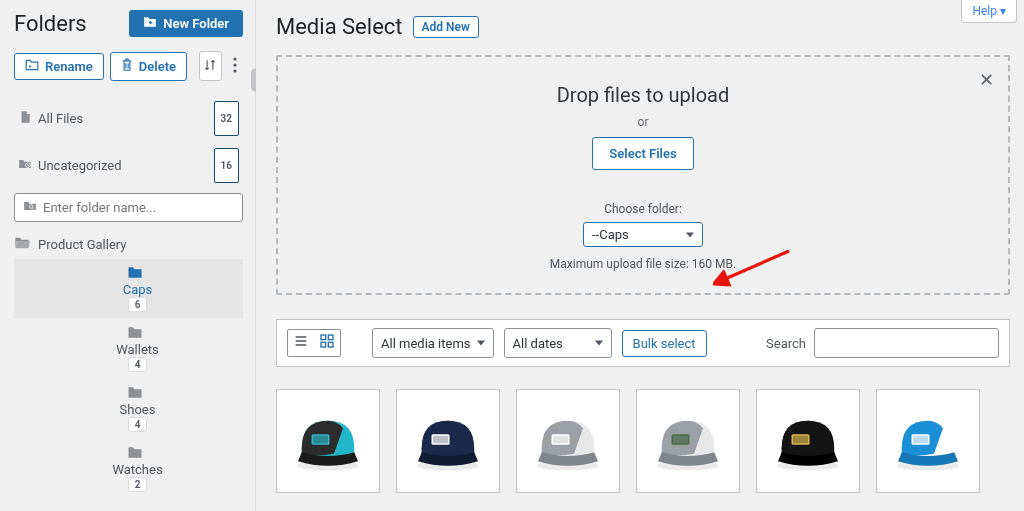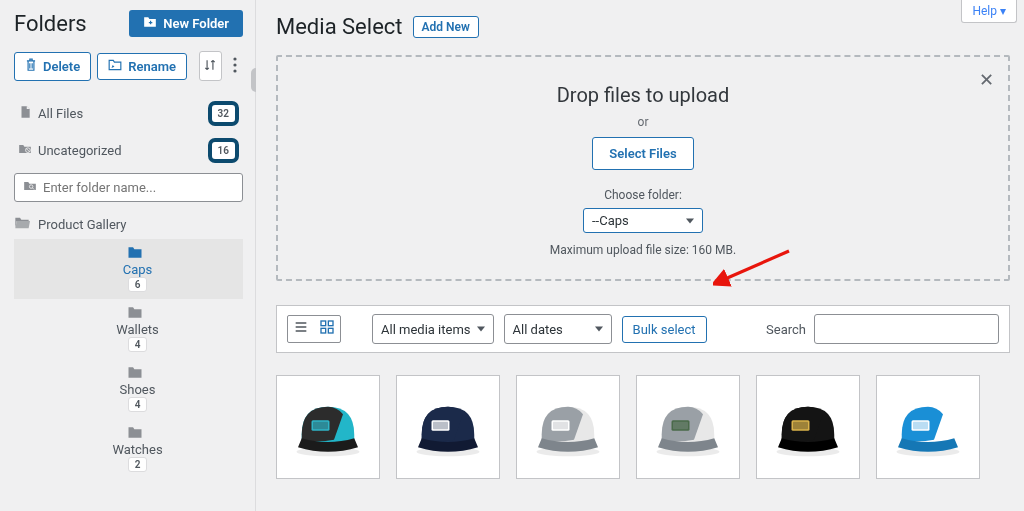--- a/index.html
+++ b/index.html
@@ -9,21 +9,21 @@
   .sidebar-handle { position: absolute; right: -6px; top: 68px; width: 10px; height: 24px; background: #c3c4c7; border-radius: 10px; }
   .side-head { display: flex; justify-content: space-between; align-items: center; margin-bottom: 14px; }
   .side-title { font-size: 22px; font-weight: 400; color: #1d2327; }
   .new-folder-btn { background: #2271b1; color: #fff; border: none; border-radius: 3px; padding: 6px 14px; font-size: 13px; font-weight: 600; display: flex; align-items: center; gap: 6px; cursor: pointer; }
   .actions-row { display: flex; gap: 6px; align-items: center; margin-bottom: 14px; }
   .outline-btn { background: #fff; color: #2271b1; border: 1px solid #2271b1; border-radius: 3px; padding: 5px 10px; font-size: 13px; font-weight: 600; display: flex; align-items: center; gap: 6px; cursor: pointer; }
   .tiny-btn { background: #fff; border: 1px solid #c3c4c7; border-radius: 3px; width: 26px; height: 30px; display: flex; align-items: center; justify-content: center; cursor: pointer; color: #50575e; }
   .tree-item { display: flex; align-items: center; padding: 6px 4px; font-size: 13px; color: #50575e; cursor: pointer; }
   .tree-item .icon { width: 20px; color: #8c8f94; }
   .tree-item .lbl { flex: 1; }
-  .tree-item .cnt { background: #fff; border: 4px solid #0c4a6e; border-radius: 7px; font-size: 10px; font-weight: 600; padding: 3px 6px; color: #50575e; }
+  .tree-item .cnt { background: #fff; border: 1px solid #0c4a6e; border-radius: 2px; font-size: 10px; font-weight: 600; padding: 11px 6px; color: #50575e; }
   .search-folder { display: flex; align-items: center; background: #fff; border: 1px solid #8c8f94; border-radius: 3px; padding: 4px 8px; margin: 4px 0 10px 0; }
   .search-folder input { border: none; outline: none; flex: 1; font-size: 13px; color: #50575e; }
   .search-folder .icon { color: #8c8f94; margin-right: 6px; }
   .folder-group-title { display: flex; align-items: center; gap: 8px; font-size: 13px; color: #50575e; padding: 4px 0 6px 0; }
   .child-item { display: flex; align-items: center; padding: 7px 8px 7px 26px; font-size: 13px; color: #50575e; cursor: pointer; flex-direction: column; }
   .child-item .icon { width: 22px; color: #8c8f94; }
   .child-item .lbl { flex: 1; }
   .child-item .cnt { background: transparent; border: 1px solid #dcdcde; border-radius: 3px; font-size: 10px; font-weight: 600; padding: 1px 6px; color: #50575e; background:#fff; }
   .child-item.active { background: #e5e5e5; color: #2271b1; }
   .child-item.active .icon { color: #2271b1; }
@@ -31,21 +31,21 @@
 
   .main { flex: 1; background: #f0f0f1; padding: 8px 14px 10px 20px; position: relative; overflow:hidden; }
   .help-tab { position: absolute; top: 0; right: 7px; background: #fff; border: 1px solid #c3c4c7; border-top:none; border-radius: 0 0 3px 3px; padding: 4px 10px; font-size: 12px; color: #3b82f6; cursor:pointer;}
   .main-head { display: flex; align-items: center; gap: 10px; margin: 6px 0 16px 0; }
   .main-title { font-size: 22px; font-weight: 400; color: #1d2327; }
   .add-new-btn { background: #fff; color: #2271b1; border: 1px solid #2271b1; border-radius: 3px; padding: 3px 8px; font-size: 12px; font-weight: 600; cursor:pointer;}
   .dropzone { border: 2px dashed #b4b9be; border-radius: 2px; background: #f0f0f1; padding: 26px 10px 22px 10px; text-align: center; position: relative; }
   .dropzone h2 { font-size: 20px; font-weight: 400; color: #32373c; margin-bottom: 8px; }
   .dropzone .or { font-size: 12px; color: #646970; margin-bottom: 8px; }
   .select-files-btn { background: #fff; color: #2271b1; border: 1px solid #2271b1; border-radius: 3px; padding: 8px 16px; font-size: 13px; font-weight: 600; cursor:pointer;}
-  .field-row { margin-top: 18px; font-size: 12px; color: #50575e; }
+  .field-row { margin-top: 32px; font-size: 12px; color: #50575e; }
   .folder-select { margin-top: 6px; border: 1px solid #2271b1; border-radius: 3px; padding: 4px 22px 4px 8px; font-size: 13px; color: #2c3338; background:#fff; position:relative; display:inline-flex; align-items:center; min-width:120px; text-align:left; cursor:pointer;}
   .folder-select::after { content:""; position:absolute; right:8px; top:50%; width:0;height:0;border-left:4px solid transparent;border-right:4px solid transparent;border-top:5px solid #50575e; transform:translateY(-50%);}
   .max-note { margin-top: 10px; font-size: 12px; color: #50575e; }
   .close-x { position: absolute; top: 12px; right: 14px; font-size: 18px; color: #646970; cursor:pointer; }
   .arrow { position:absolute; top:190px; right:215px; }
   .arrow svg { width:80px; height:40px; }
 
   .toolbar { display:flex; align-items:center; gap:10px; background:#fff; border:1px solid #c3c4c7; padding:8px 10px; margin-top:24px;}
   .view-toggle { display:flex; border:1px solid #8c8f94; border-radius:2px; overflow:hidden;}
   .view-toggle div { width:26px; height:26px; display:flex; align-items:center; justify-content:center; cursor:pointer; color:#50575e;}
@@ -76,34 +76,34 @@
               <path fill="#fff" d="M2 2h7l2 3h11v13H2z"></path>
               <path stroke="#2271b1" stroke-width="2" d="M10 11h6M13 8v6"></path>
             </svg>
         </span>
         <span>New Folder</span>
       </button>
     </div>
     <div class="actions-row">
       <button class="outline-btn">
         <span>
-          <svg width="12" height="14" viewBox="0 0 20 24">
-              <path fill="none" stroke="#2271b1" stroke-width="2" d="M3 5h14M5 5v16h10V5M8 2h4v3H8zM8 9v9M12 9v9"></path>
-            </svg>
-        </span>
-        <span>Delete</span>
-      </button>
-      <button class="outline-btn">
-        <span>
           <svg width="14" height="12" viewBox="0 0 24 20">
               <path fill="none" stroke="#2271b1" stroke-width="2" d="M2 2h7l2 3h11v13H2z"></path>
               <path fill="#2271b1" d="M6 15l2-5 3 3z"></path>
             </svg>
         </span>
         <span>Rename</span>
+      </button>
+      <button class="outline-btn">
+        <span>
+          <svg width="12" height="14" viewBox="0 0 20 24">
+              <path fill="none" stroke="#2271b1" stroke-width="2" d="M3 5h14M5 5v16h10V5M8 2h4v3H8zM8 9v9M12 9v9"></path>
+            </svg>
+        </span>
+        <span>Delete</span>
       </button>
       <div style="flex:1"></div>
       <button class="tiny-btn">
         <span>
           <svg width="14" height="14" viewBox="0 0 24 24">
               <path stroke="#50575e" stroke-width="2" fill="none" d="M7 4v16m0 0l-3-3m3 3l3-3M17 20V4m0 0l-3 3m3-3l3 3"></path>
             </svg>
         </span>
       </button>
       <button class="tiny-btn" style="border:none;background:transparent;width:18px;">

